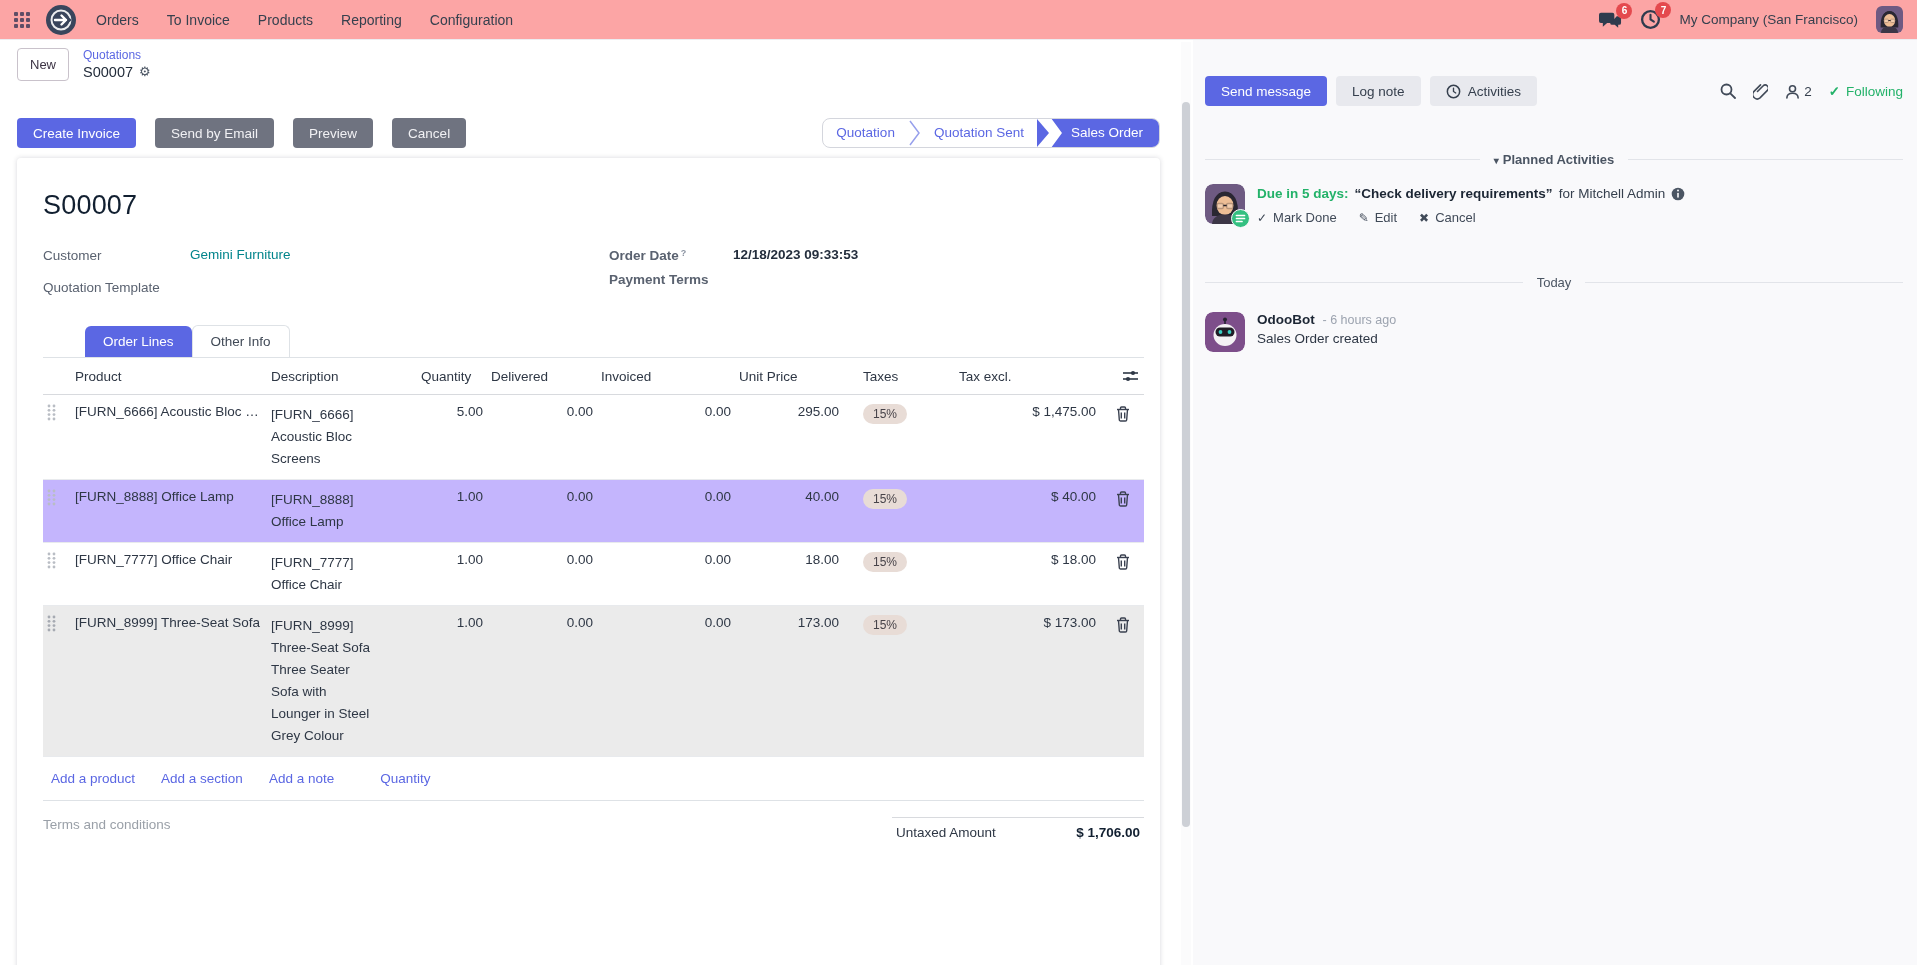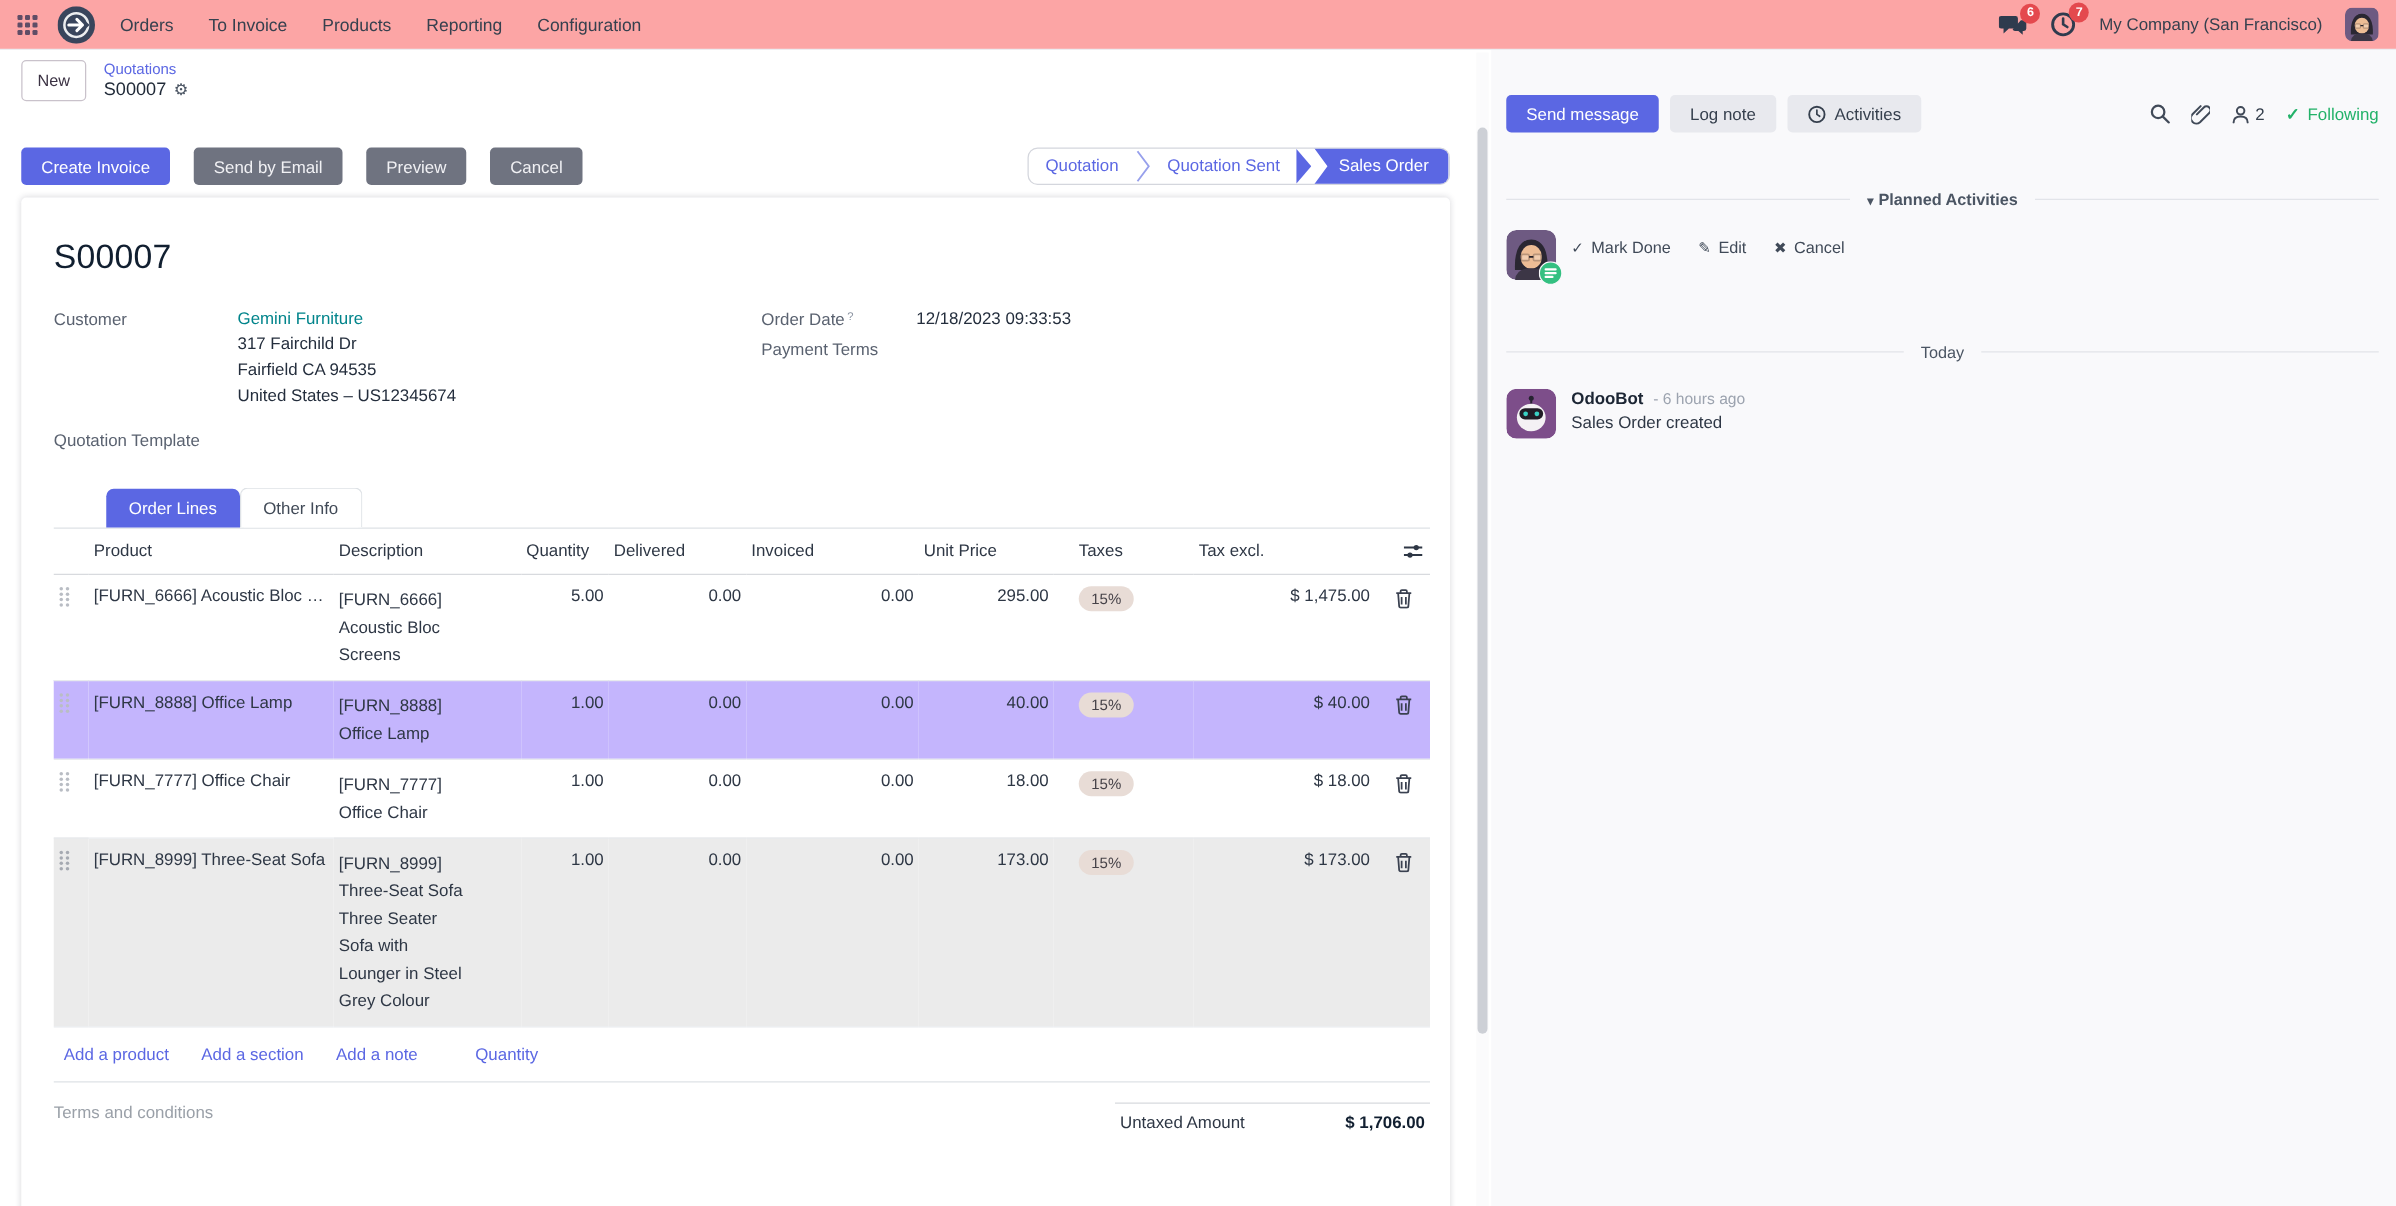--- a/index.html
+++ b/index.html
@@ -53,21 +53,21 @@
   .sep-arrow { width:12px; height:28px; flex:none; margin-right:2px; }
   .step-active { background:#5b67e3; color:#fff; padding:0 16px 0 20px; height:30px; line-height:30px;
                  clip-path:polygon(0 0, 11px 50%, 0 100%, 100% 100%, 100% 0); }
 
   
   .card { position:absolute; left:17px; top:158px; width:1143px; height:830px; background:#fff;
           box-shadow:0 0 5px rgba(40,40,60,.18); border-radius:4px 4px 0 0; padding:32px 16px 0 26px; }
   .sheet-title { font-size:27px; font-weight:500; color:#111f30; letter-spacing:.2px; margin-bottom:26px; cursor:text; }
   .info-grid { display:flex; }
   .info-col-left { width:566px; }
-  .info-col-right { flex:1; }
+  .info-col-right { flex:1;font-weight:bold; }
   .field-row { display:flex; margin-bottom:8px; }
   .field-label { width:147px; color:#5a6270; flex:none; padding-top:1px; }
   .info-col-right .field-label { width:124px; }
   .field-value { color:#242e3d; }
   .link-teal { color:#01848b; cursor:pointer; }
   .addr { line-height:1.55; color:#242e3d; margin-top:3px; }
   .sup-help { font-size:9px; color:#8a93a1; vertical-align:top; margin-left:2px; }
   .tpl-row { margin-top:16px; }
 
   
@@ -255,25 +255,20 @@
 
 <div class="card">
   <div class="sheet-title">S00007</div>
 
   <div class="info-grid">
     <div class="info-col-left">
       <div class="field-row">
         <div class="field-label">Customer</div>
         <div>
           <div class="field-value link-teal">Gemini Furniture</div>
-          <div class="addr">
-            <div>317 Fairchild Dr</div>
-            <div>Fairfield CA 94535</div>
-            <div>United States – US12345674</div>
-          </div>
         </div>
       </div>
       <div class="field-row tpl-row">
         <div class="field-label">Quotation Template</div>
         <div class="field-value"></div>
       </div>
     </div>
     <div class="info-col-right">
       <div class="field-row">
         <div class="field-label">
@@ -558,20 +553,32 @@
             <circle cx="9.5" cy="9.5" r="9" fill="#34c081" stroke="#f9f9fb" stroke-width="1"></circle>
             <g stroke="#fff" stroke-width="1.7" stroke-linecap="round">
               <line x1="5.5" y1="6.5" x2="13.5" y2="6.5"></line>
               <line x1="5.5" y1="9.5" x2="13.5" y2="9.5"></line>
               <line x1="5.5" y1="12.5" x2="11" y2="12.5"></line>
             </g>
           </svg>
       </span>
     </div>
     <div>
+      <div class="act-line1">
+        <span class="due-green">Due in 5 days:</span>
+        <span class="act-summary">“Check delivery requirements”</span>
+        <span class="act-for">for Mitchell Admin</span>
+        <span>
+          <svg width="14" height="14" viewBox="0 0 14 14">
+              <circle cx="7" cy="7" r="6.3" fill="#4b5563"></circle>
+              <rect x="6.2" y="5.8" width="1.6" height="5" rx=".8" fill="#f9f9fb"></rect>
+              <circle cx="7" cy="3.6" r="1" fill="#f9f9fb"></circle>
+            </svg>
+        </span>
+      </div>
       <div class="act-line2">
         <span class="act-link">
             <span class="g">✓</span>
             <span>Mark Done</span>
           </span>
         <span class="act-link">
             <span class="g">✎</span>
             <span>Edit</span>
           </span>
         <span class="act-link">

